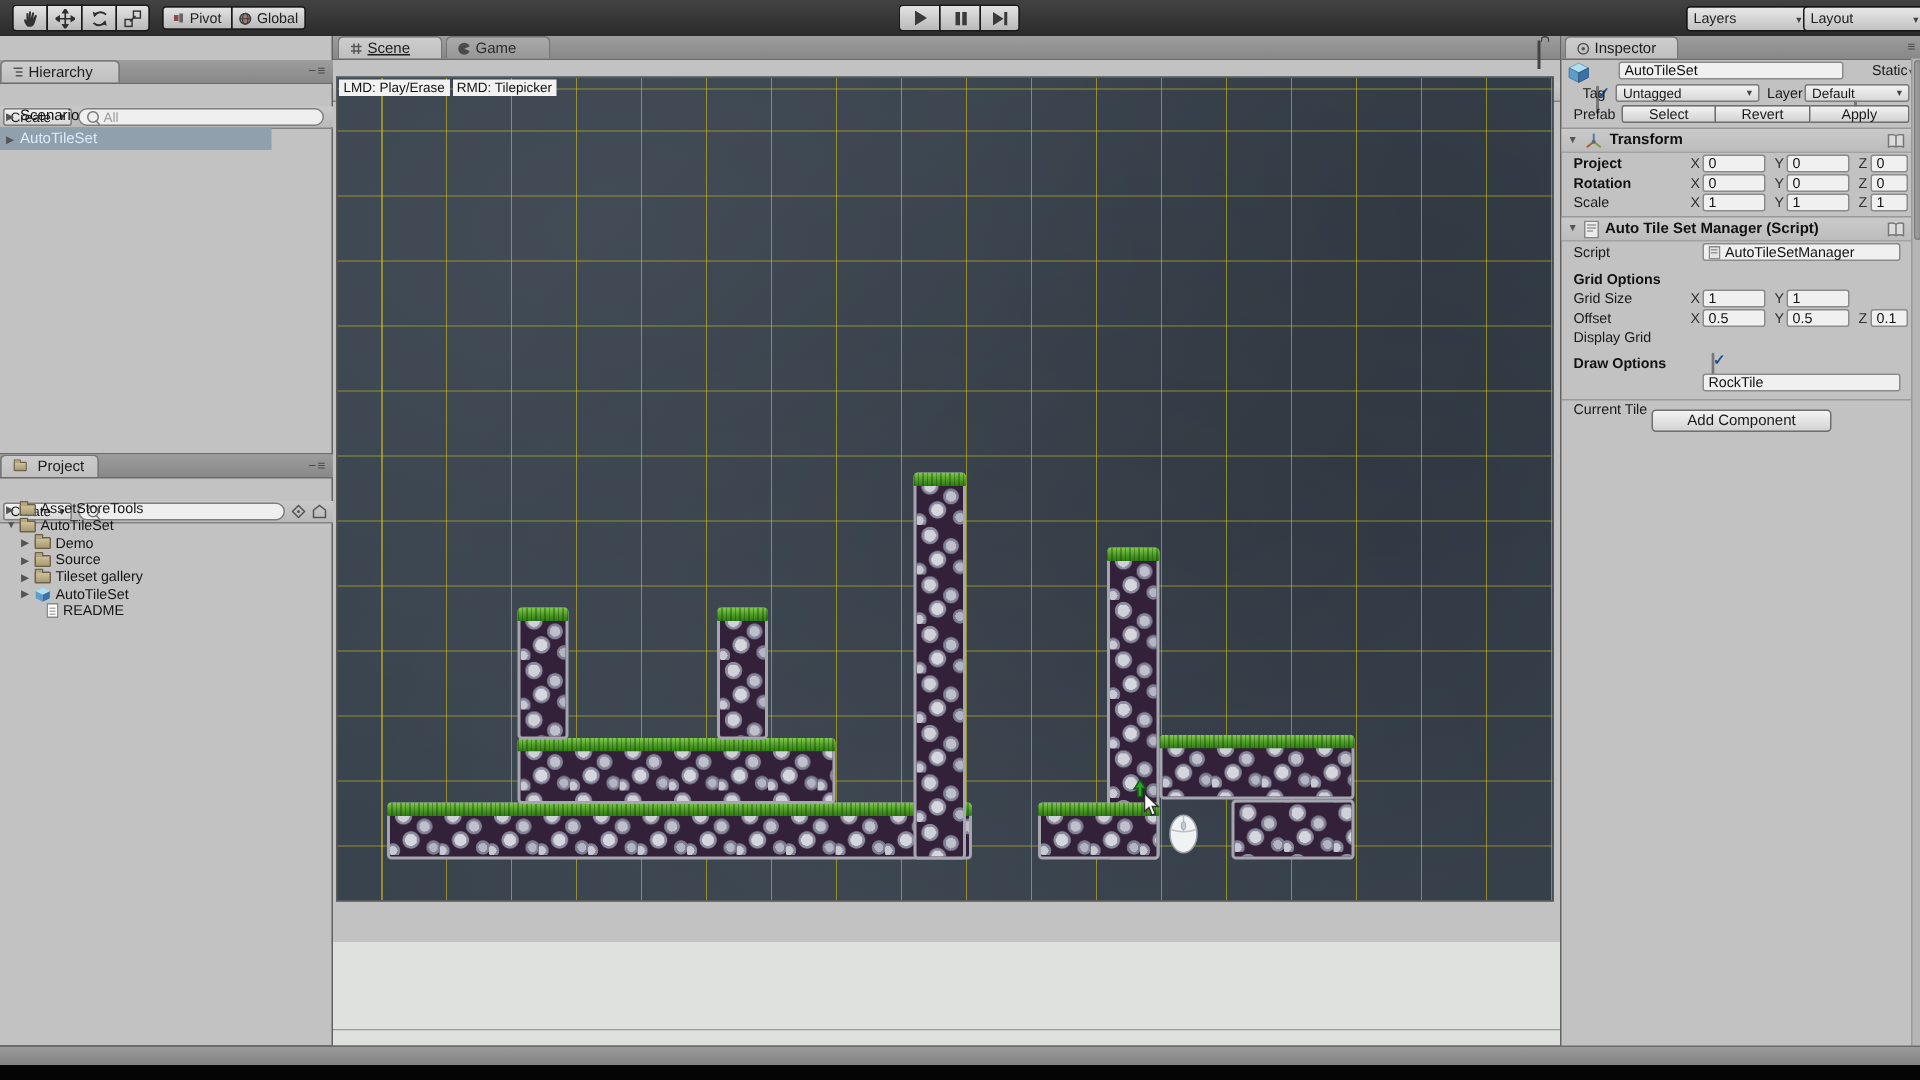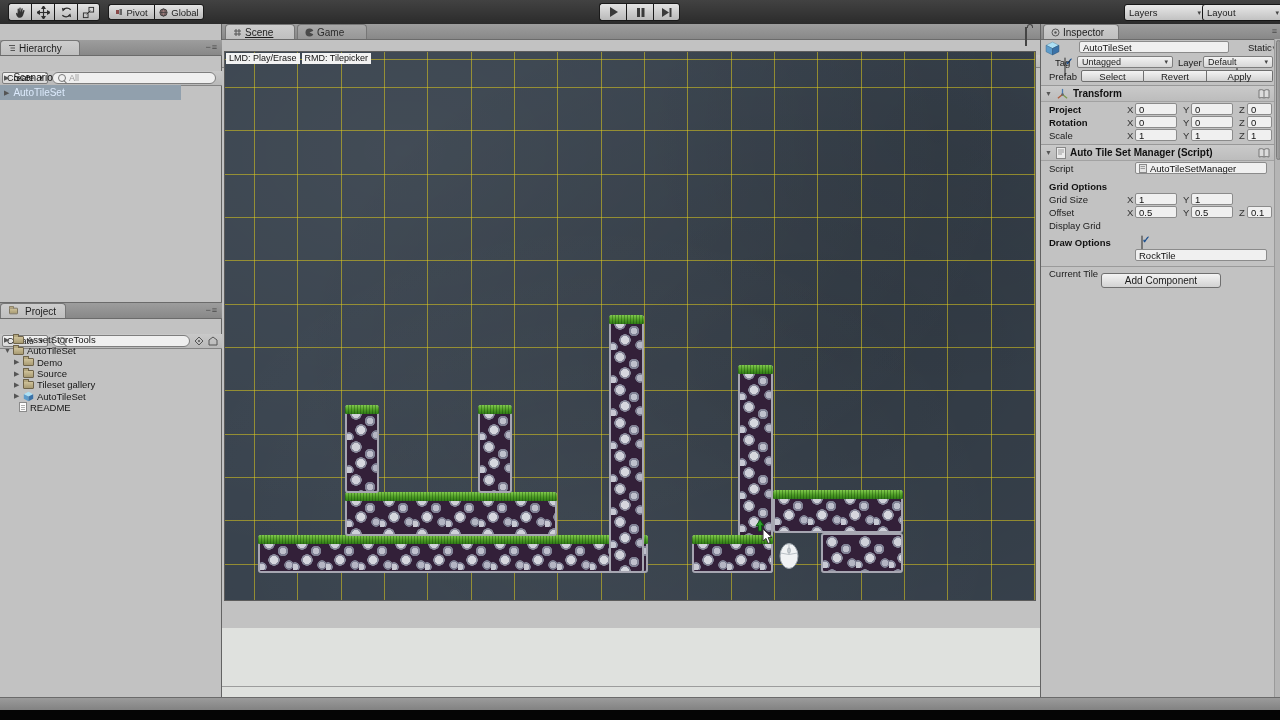--- a/index.html
+++ b/index.html
@@ -304,21 +304,21 @@
             <span class="tri" style="width: 9px;">▶</span>
             <span style="margin-right: 3px;">
               <svg width="11" height="11" viewBox="0 0 14 14">
                 <polygon points="7,1 13,4 7,7 1,4" fill="#aee0f4"></polygon>
                 <polygon points="1,4 7,7 7,13 1,10" fill="#5d9ccb"></polygon>
                 <polygon points="13,4 7,7 7,13 13,10" fill="#3a72a8"></polygon>
               </svg>
             </span>
             <span>AutoTileSet</span>
           </div>
-          <div class="proj-row" style="padding-left: 10px; text-align: center;">
+          <div class="proj-row" style="padding-left: 22px; text-align: center;">
             <span class="tri" style="width: 9px;"></span>
             <span class="doc"></span>
             <span>README</span>
           </div>
         </div>
     </div>
   </div>
 
   <div class="abs panelcol" style="left:222px;top:24px;width:818px;height:673px;">
 

